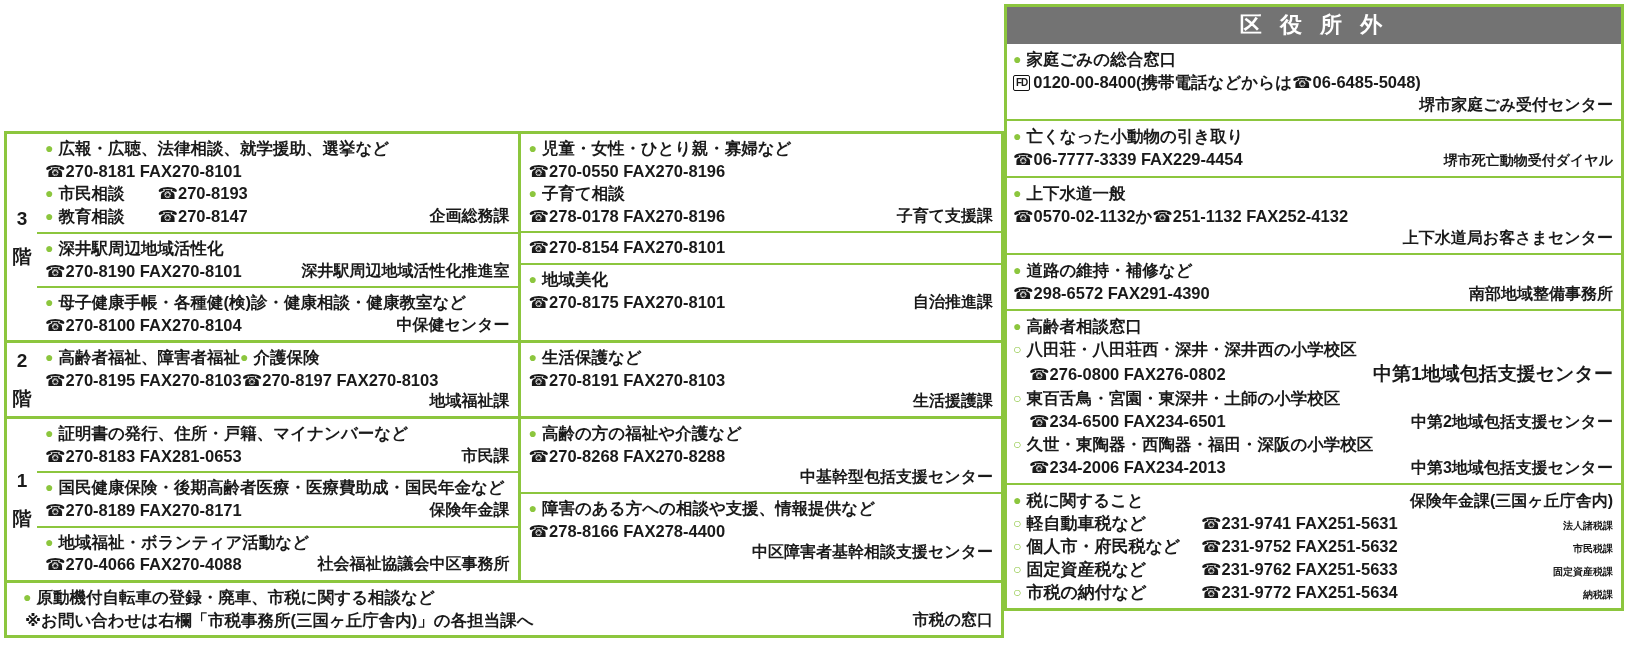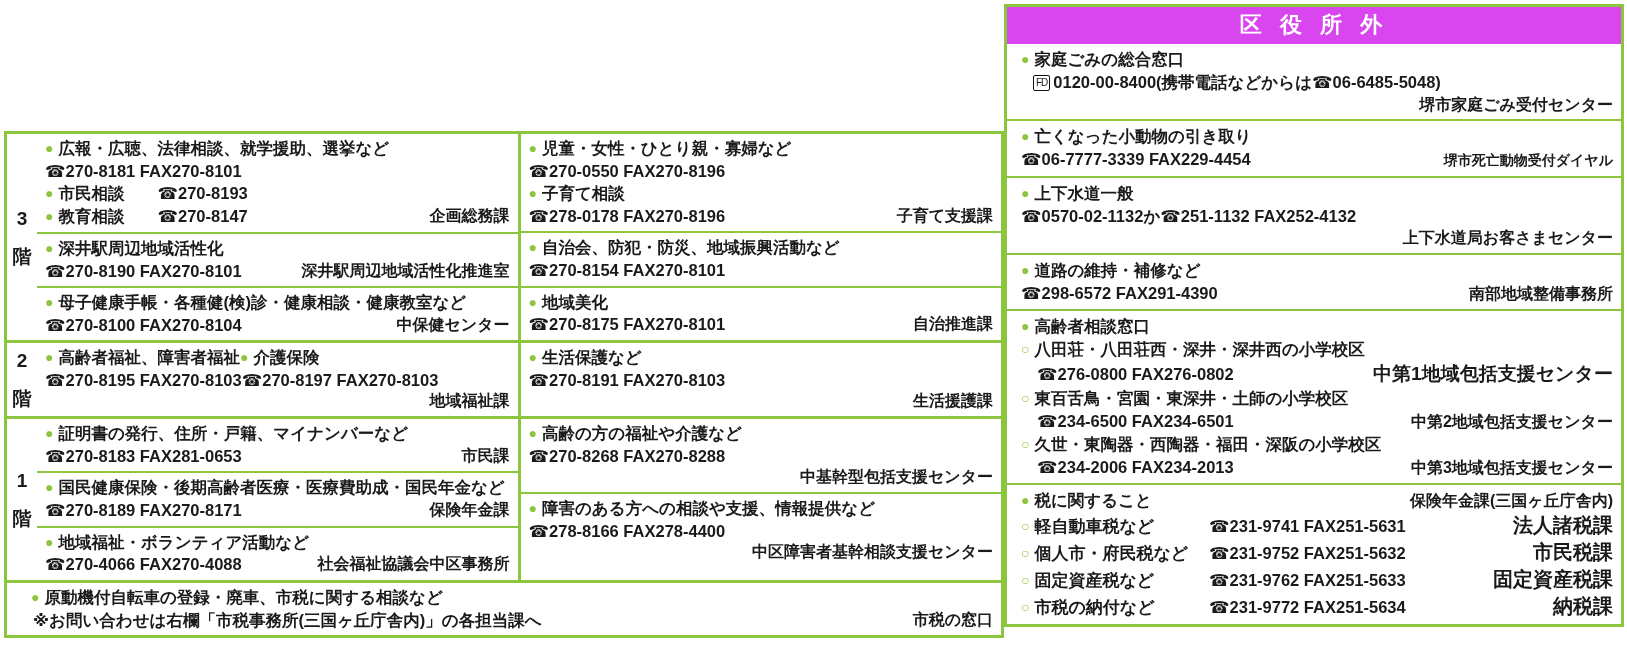--- a/index.html
+++ b/index.html
@@ -19,46 +19,46 @@
   .col.left-col{border-right:3px solid #8cc63e;}
   .cellgroup{box-sizing:border-box;}
   .cellgroup + .cellgroup{border-top:2px solid #8cc63e;}
   .cell{padding:3px 8px 4px 8px;position:relative;}
   .cell .hdr{font-size:16.5px;font-weight:bold;line-height:1.38;}
   .cell .hdr::before{content:"\25CF";color:#8cc63e;font-size:14px;margin-right:5px;vertical-align:1px;}
   .cell .line{font-size:16.5px;font-weight:bold;line-height:1.36;white-space:nowrap;}
   .dept{float:right;font-size:16px;font-weight:bold;}
   .rightdept{text-align:right;font-size:16px;font-weight:bold;line-height:1.3;}
   .telbox{display:inline-block;border:1.5px solid #111;border-radius:2px;font-size:10px;
-          padding:0 2px;margin-right:3px;vertical-align:2px;font-weight:normal;letter-spacing:-1px;margin-left:12px;}
+          padding:0 2px;margin-right:3px;vertical-align:2px;font-weight:bold;letter-spacing:-1px;}
   .clr{clear:both;}
   .inline-pair{display:flex;}
   .note{font-size:16.5px;font-weight:bold;line-height:1.36;padding-left:2px;}
 
   
   .right{position:absolute;left:1004px;top:4px;width:620px;border:3px solid #8cc63e;box-sizing:border-box;}
-  .right-title{background:#d946ef;color:#ffffff;font-size:22px;font-weight:bold;text-align:center;
+  .right-title{background:#737373;color:#ffffff;font-size:22px;font-weight:bold;text-align:center;
                letter-spacing:6px;padding:5px 0 6px 0;line-height:1.2;}
-  .rsec{padding:4px 8px 4px 14px;box-sizing:border-box;}
+  .rsec{padding:4px 8px 4px 6px;box-sizing:border-box;}
   .rsec + .rsec{border-top:2px solid #8cc63e;}
   .rsec .hdr{font-size:16.5px;font-weight:bold;line-height:1.4;}
   .rsec .hdr::before{content:"\25CF";color:#8cc63e;font-size:14px;margin-right:5px;vertical-align:1px;}
   .rsec .sub{font-size:16.5px;font-weight:bold;line-height:1.4;}
   .rsec .sub::before{content:"\25CB";color:#8cc63e;font-size:14px;margin-right:5px;vertical-align:1px;}
   .rsec .line{font-size:16.5px;font-weight:bold;line-height:1.4;white-space:nowrap;}
   .rsec .line.indent{padding-left:16px;}
   .rowflex{display:flex;align-items:baseline;}
   .rowflex .m{flex:1;}
   .rowflex .r{flex:0 0 auto;text-align:right;}
   .hdr-row{display:flex;align-items:baseline;justify-content:space-between;gap:28px;}
   .taxrow{display:flex;align-items:baseline;}
   .taxrow .name{flex:0 0 188px;font-size:17px;font-weight:bold;}
   .taxrow .name::before{content:"\25CB";color:#8cc63e;font-size:14px;margin-right:5px;vertical-align:1px;}
   .taxrow .num{flex:0 0 250px;font-size:16.5px;font-weight:bold;white-space:nowrap;}
-  .taxrow .dep{flex:1;text-align:right;font-size:20px;font-weight:bold;white-space:nowrap;}
+  .taxrow .dep{flex:1;text-align:right;font-size:10px;font-weight:bold;white-space:nowrap;}
 </style>
 </head>
 <body>
 
 <div class="page">
 
   <div class="left">
 
     <div class="floor-block">
       <div class="floor-row">
@@ -102,21 +102,20 @@
                 <div class="hdr">児童・女性・ひとり親・寡婦など</div>
                 <div class="line">☎270-0550 FAX270-8196</div>
                 <div class="hdr">子育て相談</div>
                 <div class="line"><span>☎278-0178 FAX270-8196</span><span class="dept">子育て支援課</span></div>
                 <div class="clr"></div>
               </div>
             </div>
 
             <div class="cellgroup">
               <div class="cell">
-                <div class="hdr">自治会、防犯・防災、地域振興活動など</div>
                 <div class="line">☎270-8154 FAX270-8101</div>
               </div>
             </div>
 
             <div class="cellgroup">
               <div class="cell">
                 <div class="hdr">地域美化</div>
                 <div class="line"><span>☎270-8175 FAX270-8101</span><span class="dept">自治推進課</span></div>
                 <div class="clr"></div>
               </div>
@@ -206,21 +205,21 @@
                 <div class="line">☎278-8166 FAX278-4400</div>
                 <div class="rightdept">中区障害者基幹相談支援センター</div>
               </div>
             </div>
 
           </div>
         </div>
       </div>
 
       <div style="border-top:3px solid #8cc63e;">
-        <div class="cell" style="padding-left:24px;">
+        <div class="cell" style="padding-left:16px;">
           <div class="hdr">原動機付自転車の登録・廃車、市税に関する相談など</div>
           <div class="note"><span>※お問い合わせは右欄「市税事務所(三国ヶ丘庁舎内)」の各担当課へ</span><span class="dept">市税の窓口</span></div>
           <div class="clr"></div>
         </div>
       </div>
     </div>
 
   </div>
 
   <div class="right">

